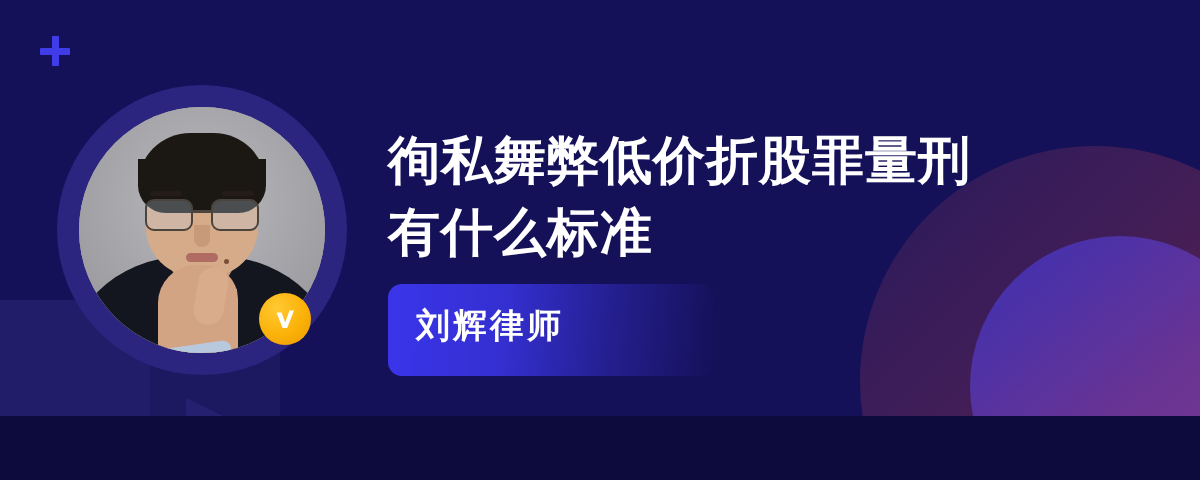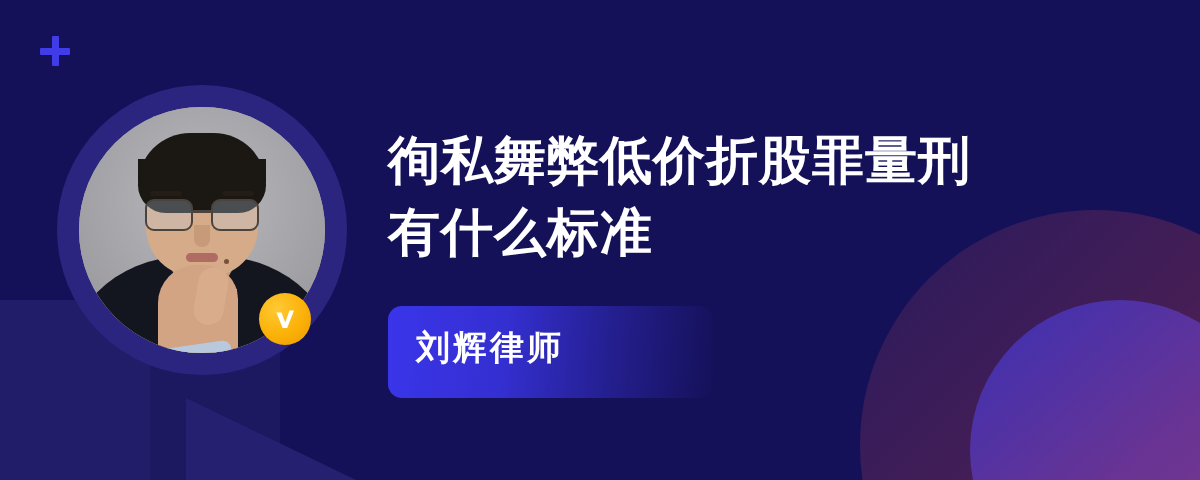--- a/index.html
+++ b/index.html
@@ -3,21 +3,21 @@
 <meta charset="utf-8">
 <style>
   html, body {
     margin: 0;
     padding: 0;
     background: #0d0b3d;
   }
   #stage {
     position: relative;
     width: 1200px;
-    height: 480px;
+    height: 416px;
     overflow: hidden;
     background: #151159;
     font-family: "Liberation Sans", "DejaVu Sans", sans-serif;
   }
 
   
   .bg-layer {
     position: absolute;
     inset: 0;
     overflow: hidden;
@@ -278,21 +278,21 @@
   .headline {
     color: #ffffff;
     font-size: 52px;
     line-height: 72px;
     font-weight: bold;
     letter-spacing: 1px;
     margin: 0;
     white-space: pre-line;
   }
   .name-btn {
-    margin-top: 38px;
+    margin-top: 16px;
     width: 325px;
     height: 92px;
     border: 0;
     border-radius: 14px;
     background: linear-gradient(95deg, #3a35ea 0%, #342fd0 36%, #241f8f 68%, #151159 100%);
     color: #ffffff;
     font-size: 34px;
     font-weight: bold;
     letter-spacing: 3px;
     text-align: left;

